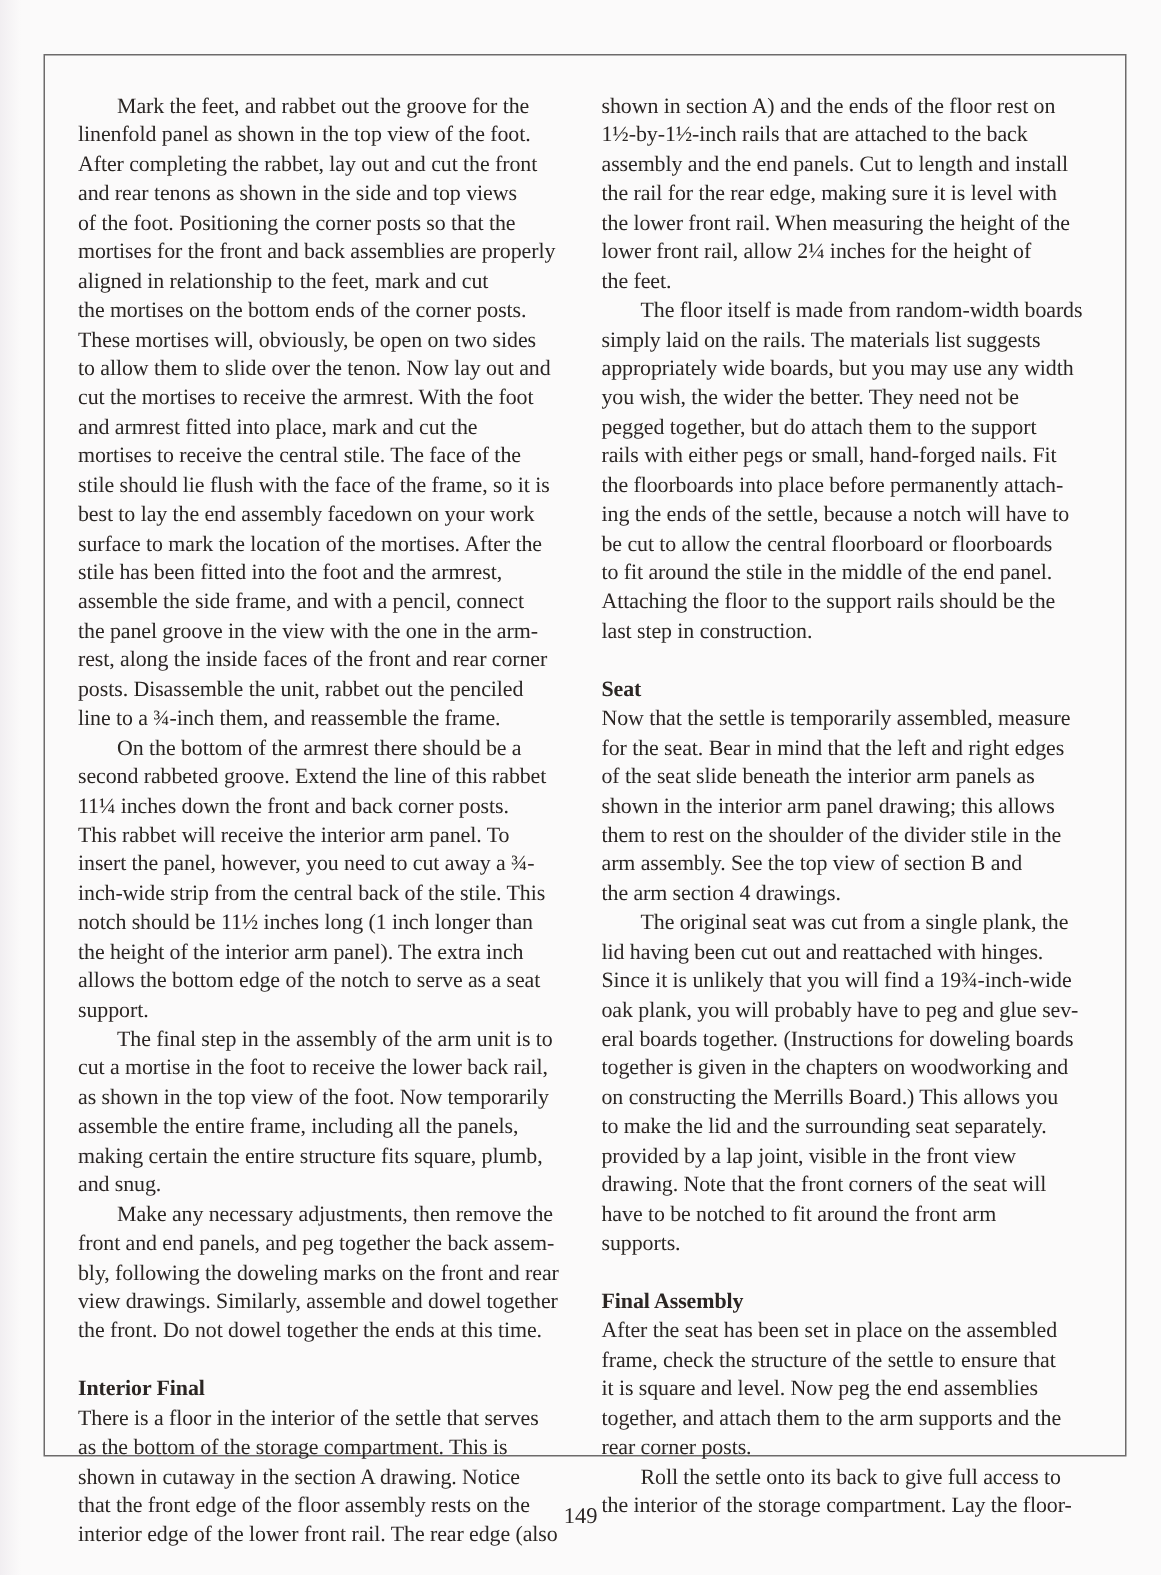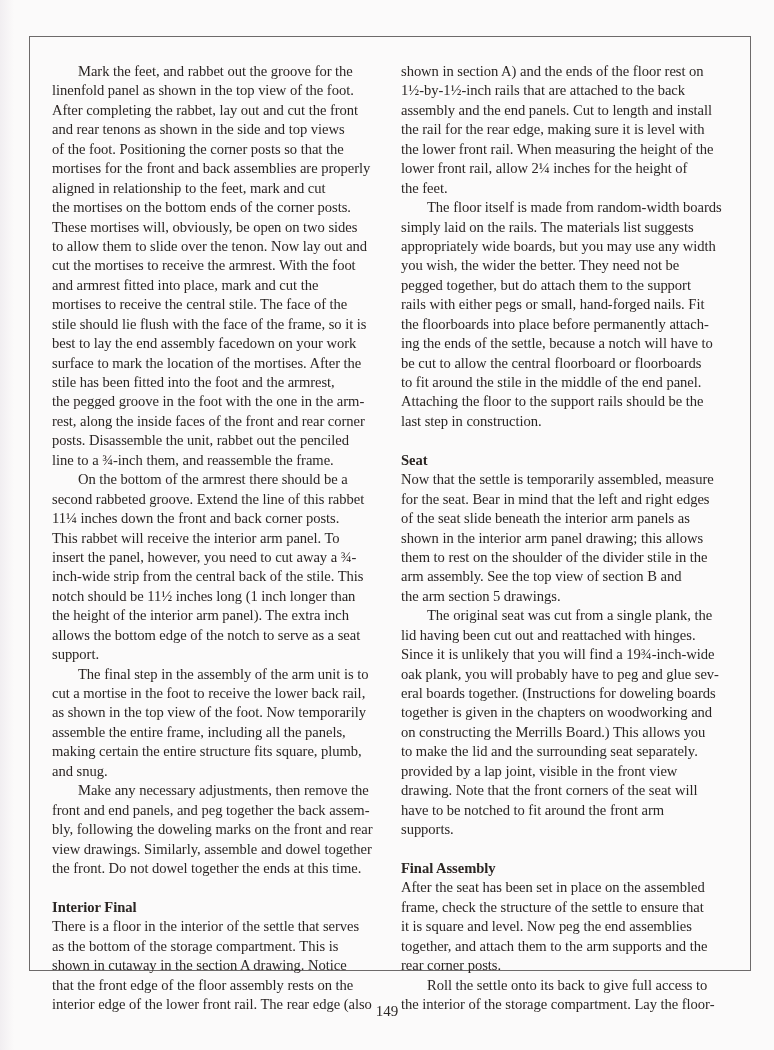--- a/index.html
+++ b/index.html
@@ -77,21 +77,22 @@
       <span class="line">the mortises on the bottom ends of the corner posts.</span>
       <span class="line">These mortises will, obviously, be open on two sides</span>
       <span class="line">to allow them to slide over the tenon. Now lay out and</span>
       <span class="line">cut the mortises to receive the armrest. With the foot</span>
       <span class="line">and armrest fitted into place, mark and cut the</span>
       <span class="line">mortises to receive the central stile. The face of the</span>
       <span class="line">stile should lie flush with the face of the frame, so it is</span>
       <span class="line">best to lay the end assembly facedown on your work</span>
       <span class="line">surface to mark the location of the mortises. After the</span>
       <span class="line">stile has been fitted into the foot and the armrest,</span>
-      <span class="line">the pegged groove in the foot with the one in the arm-</span>
+      <span class="line">assemble the side frame, and with a pencil, connect</span>
+      <span class="line">the panel groove in the view with the one in the arm-</span>
       <span class="line">rest, along the inside faces of the front and rear corner</span>
       <span class="line">posts. Disassemble the unit, rabbet out the penciled</span>
       <span class="line">line to a ¾-inch them, and reassemble the frame.</span>
     </div>
   <div class="para">
       <span class="line indent">On the bottom of the armrest there should be a</span>
       <span class="line">second rabbeted groove. Extend the line of this rabbet</span>
       <span class="line">11¼ inches down the front and back corner posts.</span>
       <span class="line">This rabbet will receive the interior arm panel. To</span>
       <span class="line">insert the panel, however, you need to cut away a ¾-</span>
@@ -153,21 +154,21 @@
     </div>
   <span class="gap"></span>
   <span class="line heading">Seat</span>
   <div class="para">
       <span class="line">Now that the settle is temporarily assembled, measure</span>
       <span class="line">for the seat. Bear in mind that the left and right edges</span>
       <span class="line">of the seat slide beneath the interior arm panels as</span>
       <span class="line">shown in the interior arm panel drawing; this allows</span>
       <span class="line">them to rest on the shoulder of the divider stile in the</span>
       <span class="line">arm assembly. See the top view of section B and</span>
-      <span class="line">the arm section 5 drawings.</span>
+      <span class="line">the arm section 4 drawings.</span>
     </div>
   <div class="para">
       <span class="line indent">The original seat was cut from a single plank, the</span>
       <span class="line">lid having been cut out and reattached with hinges.</span>
       <span class="line">Since it is unlikely that you will find a 19¾-inch-wide</span>
       <span class="line">oak plank, you will probably have to peg and glue sev-</span>
       <span class="line">eral boards together. (Instructions for doweling boards</span>
       <span class="line">together is given in the chapters on woodworking and</span>
       <span class="line">on constructing the Merrills Board.) This allows you</span>
       <span class="line">to make the lid and the surrounding seat separately.</span>

